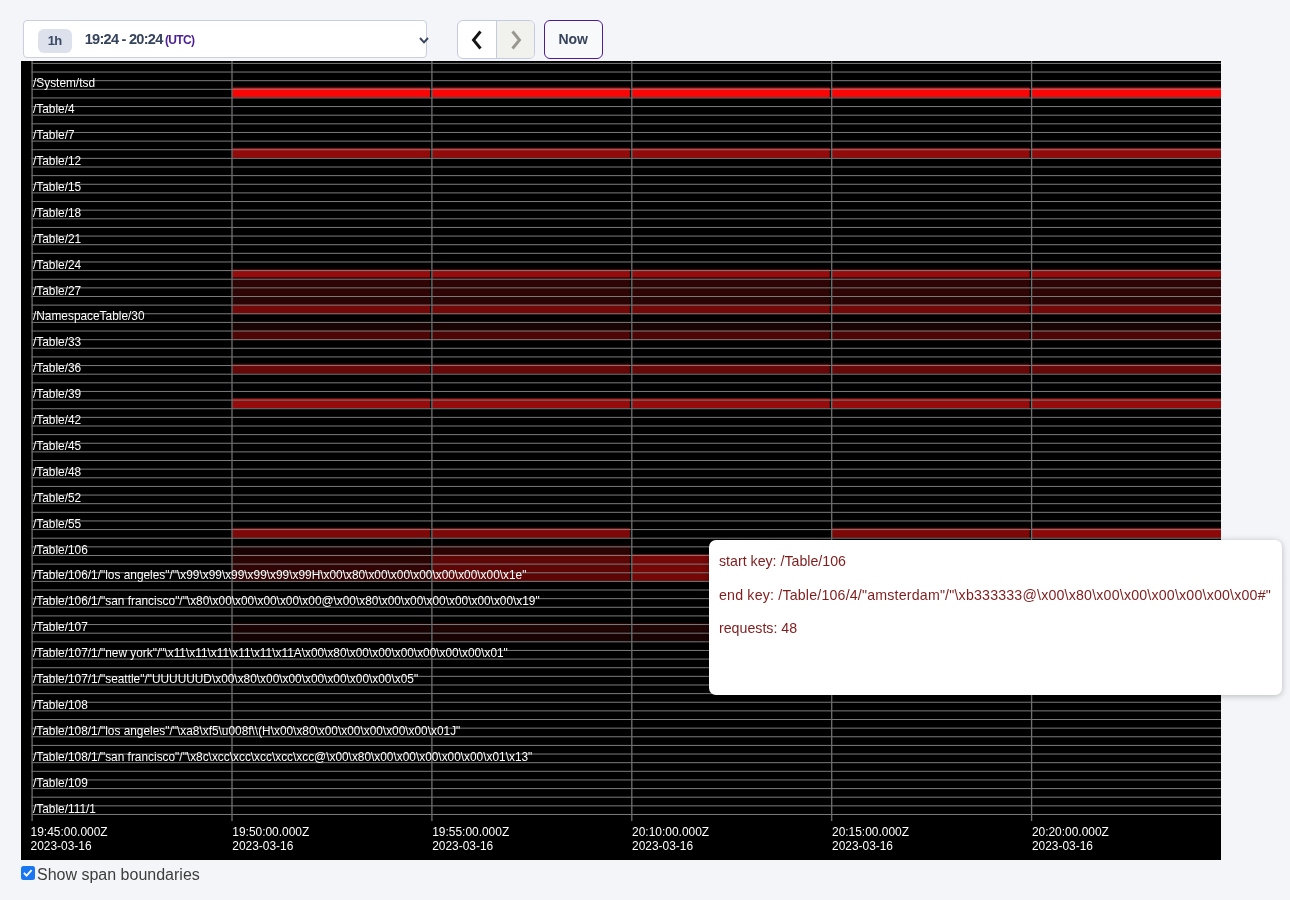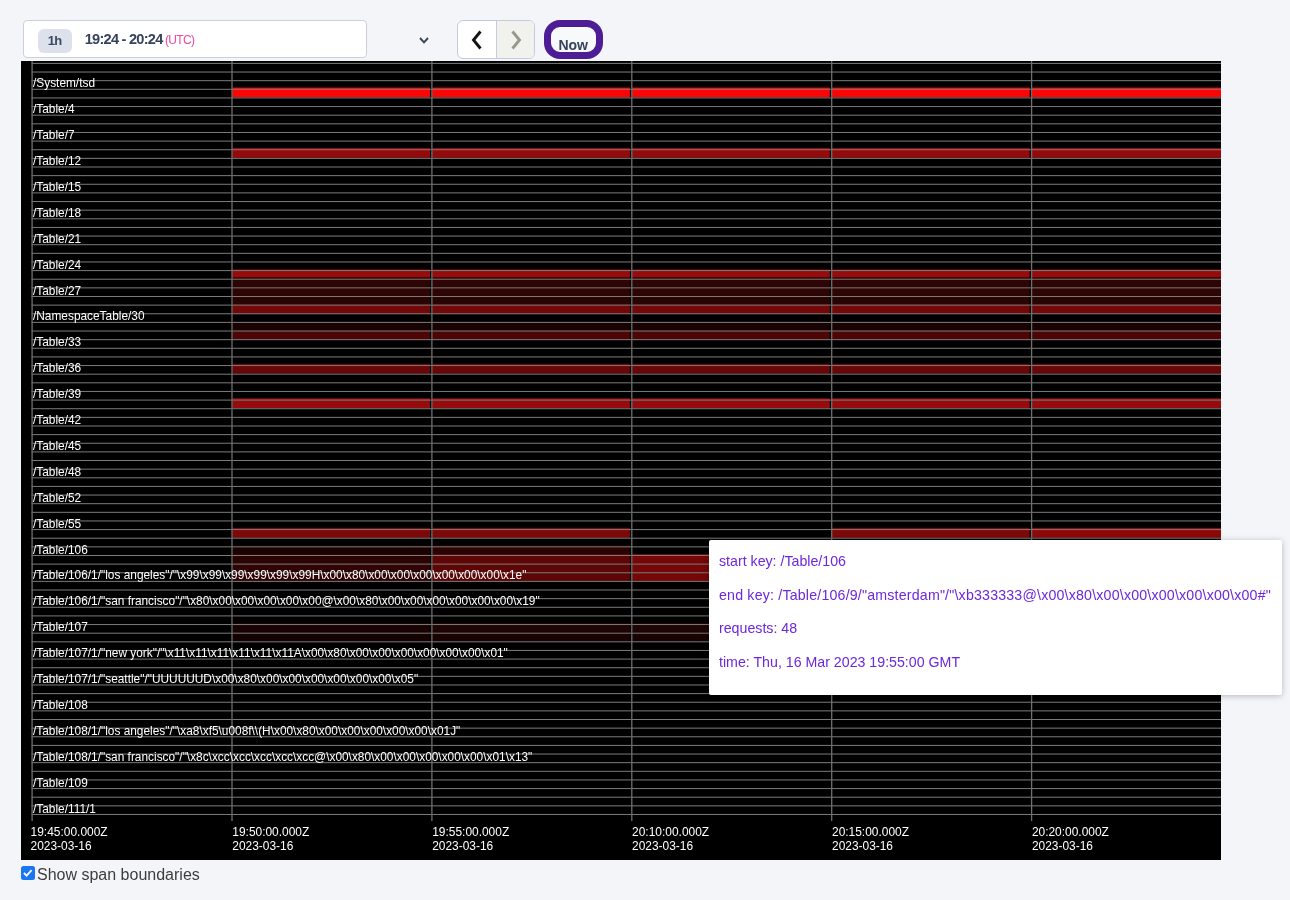--- a/index.html
+++ b/index.html
@@ -1,36 +1,36 @@
 <!DOCTYPE html>
 <html><head>
 <meta charset="utf-8">
 <style>
   * { margin:0; padding:0; box-sizing:border-box; }
   html,body { width:1290px; height:900px; background:#f4f5f9; font-family:"Liberation Sans", sans-serif; overflow:hidden; }
   .abs { position:absolute; }
-  #dropdown { left:22.7px; top:19.8px; width:344px; height:37.8px; background:#fff;
+  #dropdown { left:22.7px; top:19.8px; width:404px; height:37.8px; background:#fff;
     border:1px solid #c9cfdb; border-radius:4px;padding-left:8px; }
   #badge { left:14px; top:8.3px; width:34px; height:23.5px; background:#dce1ec; border-radius:6px;
     color:#3b4a66; font-size:13px; font-weight:bold; letter-spacing:-0.7px; text-align:center; line-height:23.5px; }
   #timetext { left:61px; top:0; height:36px; line-height:36px; font-size:14.6px; color:#36435c; font-weight:bold; letter-spacing:-0.75px; }
-  #timetext .utc { color:#ec4899; font-weight:normal; font-size:12px; letter-spacing:-0.65px; margin-left:-1px; }
+  #timetext .utc { color:#4c1d95; font-weight:bold; font-size:12px; letter-spacing:-0.65px; margin-left:-1px; }
   #ddchev { left:394px; top:13px; }
   #btngroup { left:457px; top:20px; width:77.5px; height:38.8px; border:1px solid #c4cbde; border-radius:6px;
     background:#fff; overflow:hidden; }
   #btnfwd { left:38.2px; top:0; width:39.3px; height:38.8px; background:#f1f1ed; border-left:1px solid #c4cbde; }
   #btnback svg, #btnfwd svg { position:absolute; left:50%; top:50%; transform:translate(-50%,-50%); }
   #btnback { left:0; top:0; width:38.2px; height:38.8px; }
-  #nowbtn { left:543.7px; top:20px; width:59px; height:38.8px; background:#f8f9fb; border:7px solid #4c1d95;
-    border-radius:16px; color:#36435c; font-size:14px; font-weight:bold; text-align:center; line-height:37px; }
+  #nowbtn { left:543.7px; top:20px; width:59px; height:38.8px; background:#f8f9fb; border:1px solid #4c1d95;
+    border-radius:6px; color:#36435c; font-size:14px; font-weight:bold; text-align:center; line-height:37px; }
   #chart { left:21px; top:60.5px; width:1200px; height:799.5px; }
   .lbl { font-size:13px; fill:#fff; font-family:"Liberation Sans", sans-serif; }
   .ts { font-size:12.6px; fill:#fff; font-family:"Liberation Sans", sans-serif; }
-  #tooltip { left:709px; top:540px; width:573px; height:154.5px; background:#fff; border-radius:2px;
-    box-shadow:0 1px 6px rgba(0,0,0,0.25); padding:12px 10px; font-size:14px; color:#6d28d9; }
+  #tooltip { left:709px; top:540px; width:573px; height:154.5px; background:#fff; border-radius:7px;
+    box-shadow:0 1px 6px rgba(0,0,0,0.25); padding:12px 10px; font-size:14px; color:#7f1d1d; }
   #tooltip p { line-height:19px; font-size:14.2px; margin-bottom:14.5px; white-space:nowrap; }
   #cbrow { left:21px; top:866.5px; height:15px; }
   #cbox { left:0; top:-0.5px; width:13.5px; height:13.5px; background:#1b76f2; border-radius:2.5px; }
   #cblabel { position:absolute; left:16px; top:-1px; font-size:16px; color:#3d3d3d; white-space:nowrap; }
 </style>
 </head>
 <body>
 <div id="dropdown" class="abs">
   <div id="badge" class="abs">1h</div>
   <div id="timetext" class="abs">19:24 - 20:24 <span class="utc">(UTC)</span></div>
@@ -272,23 +272,22 @@
 <text x="411.2" y="789.4" class="ts" textLength="61" lengthAdjust="spacingAndGlyphs">2023-03-16</text>
 <text x="611.1" y="775.2" class="ts" textLength="77" lengthAdjust="spacingAndGlyphs">20:10:00.000Z</text>
 <text x="611.1" y="789.4" class="ts" textLength="61" lengthAdjust="spacingAndGlyphs">2023-03-16</text>
 <text x="811.0" y="775.2" class="ts" textLength="77" lengthAdjust="spacingAndGlyphs">20:15:00.000Z</text>
 <text x="811.0" y="789.4" class="ts" textLength="61" lengthAdjust="spacingAndGlyphs">2023-03-16</text>
 <text x="1010.9" y="775.2" class="ts" textLength="77" lengthAdjust="spacingAndGlyphs">20:20:00.000Z</text>
 <text x="1010.9" y="789.4" class="ts" textLength="61" lengthAdjust="spacingAndGlyphs">2023-03-16</text>
 </svg>
 <div id="tooltip" class="abs">
   <p>start key: /Table/106</p>
-  <p style="letter-spacing:0.19px">end key: /Table/106/9/"amsterdam"/"\xb333333@\x00\x80\x00\x00\x00\x00\x00\x00#"</p>
+  <p style="letter-spacing:0.19px">end key: /Table/106/4/"amsterdam"/"\xb333333@\x00\x80\x00\x00\x00\x00\x00\x00#"</p>
   <p>requests: 48</p>
-  <p>time: Thu, 16 Mar 2023 19:55:00 GMT</p>
 </div>
 <div id="cbrow" class="abs">
   <div id="cbox" class="abs">
     <svg width="13.5" height="13.5" viewBox="0 0 14 14" style="position:absolute;left:0;top:0">
       <path d="M3 7.2 L5.8 10 L11 4.4" fill="none" stroke="#fff" stroke-width="1.9"></path>
     </svg>
   </div>
   <div id="cblabel">Show span boundaries</div>
 </div>
 

